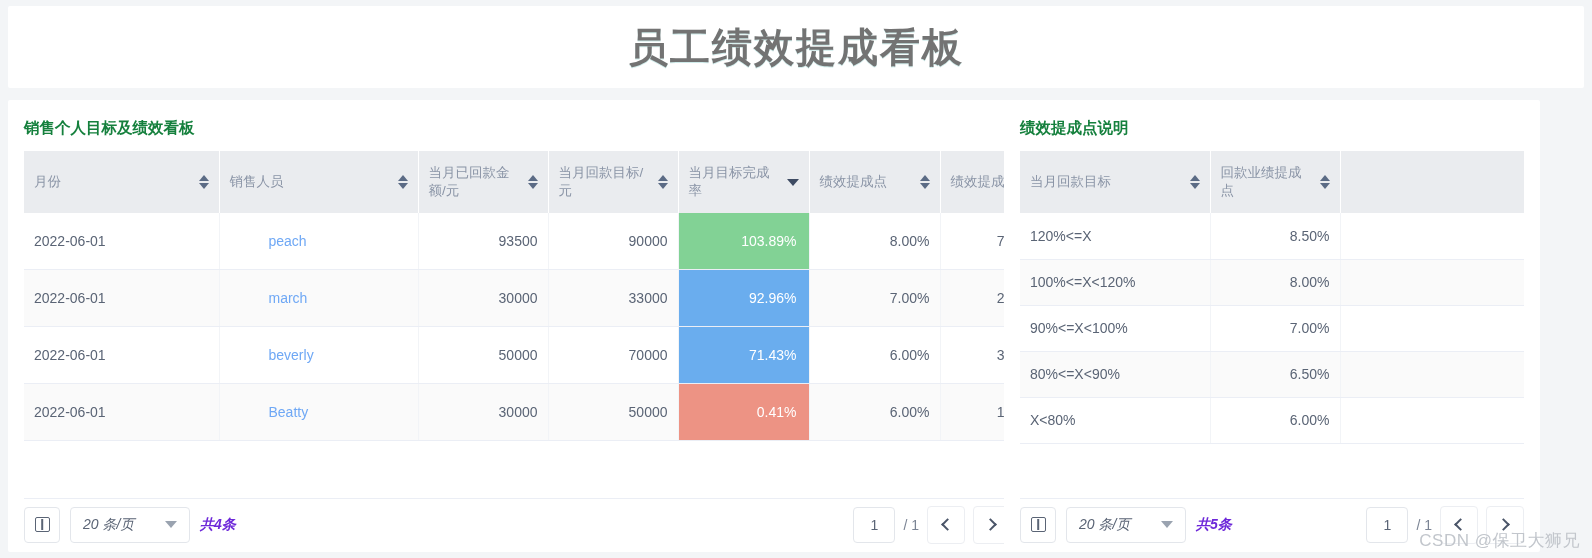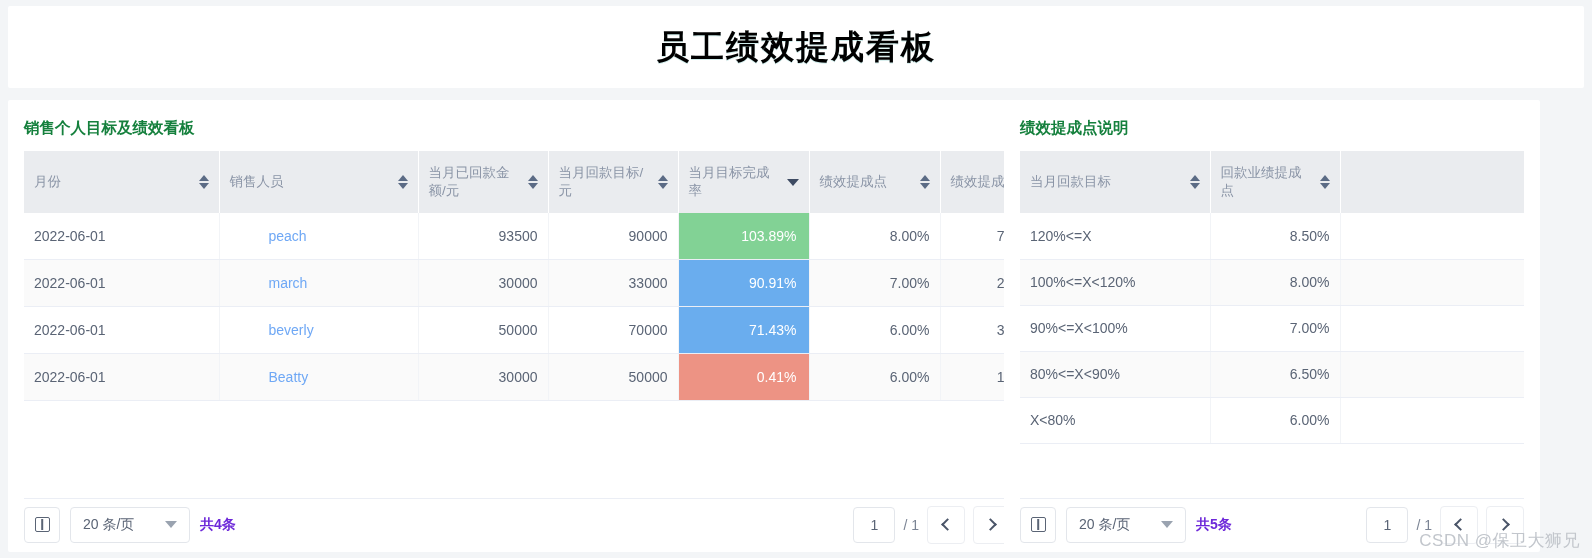--- a/index.html
+++ b/index.html
@@ -12,21 +12,21 @@
   }
   .page { position: relative; width: 1592px; height: 558px; background: #f3f5f7; }
 
   
   .title-card {
     position: absolute; left: 8px; top: 6px; width: 1576px; height: 82px;
     background: #ffffff; border-radius: 2px;
     display: flex; align-items: center; justify-content: center;
   }
   .title-text {
-    font-size: 33px; font-weight: bold; color: #000000;
+    font-size: 40px; font-weight: bold; color: #737373;
     letter-spacing: 2px;
     text-shadow: 0 1px 0 rgba(120,200,198,.35);
   }
 
   
   .panel {
     position: absolute; background: #ffffff; border-radius: 2px;
     overflow: hidden;
   }
   .panel-left  { left: 8px;    top: 100px; width: 1019px; height: 452px; }
@@ -85,34 +85,34 @@
   }
   tbody td:last-child { border-right: none; }
   tbody tr:nth-child(even) td { background: #fafafa; }
   tbody tr:nth-child(odd)  td { background: #ffffff; }
 
   .num { text-align: right; }
   .link { color: #6fa8f5; padding-left: 39px; }
 
   .ratecell { padding: 0; border-right: 1px solid #f2f4f7; }
   .ratebox {
-    height: 46px; display: flex; align-items: center; justify-content: flex-end;
+    height: 56px; display: flex; align-items: center; justify-content: flex-end;
     padding-right: 12px; color: #ffffff; font-size: 14px;
   }
   .rate-green  { background: #82d295; }
   .rate-blue   { background: #6aadee; }
   .rate-salmon { background: #ed9384; }
 
   
   .pager {
     position: absolute; left: 16px; right: 16px; bottom: 14px; height: 40px;
     display: flex; align-items: center;
     border-top: 1px solid #ebeef5; padding-top: 12px;
   }
-  .pager-left  { display: flex; align-items: center; gap: 10px; }
+  .pager-left  { display: flex; align-items: center; gap: 10px; font-style: italic; }
   .pager-right { display: flex; align-items: center; gap: 8px; margin-left: auto; }
 
   .btn-box {
     height: 36px; min-width: 36px; border: 1px solid #e3e6eb; border-radius: 4px;
     background: #fff; display: flex; align-items: center; justify-content: center;
     color: #5a6475; font-size: 14px;
   }
   .cols-icon { width: 15px; height: 15px; border: 1.6px solid #5a6475; border-radius: 2px; position: relative; }
   .cols-icon::after {
     content: ""; position: absolute; left: 50%; top: 1px; bottom: 1px;
@@ -245,21 +245,21 @@
               </td>
             <td class="num">8.00%</td>
             <td class="num">748</td>
           </tr>
           <tr>
             <td>2022-06-01</td>
             <td><span class="link">march</span></td>
             <td class="num">30000</td>
             <td class="num">33000</td>
             <td class="ratecell">
-                <div class="ratebox rate-blue">90.91%</div>
+                <div class="ratebox rate-blue">92.96%</div>
               </td>
             <td class="num">7.00%</td>
             <td class="num">210</td>
           </tr>
           <tr>
             <td>2022-06-01</td>
             <td><span class="link">beverly</span></td>
             <td class="num">50000</td>
             <td class="num">70000</td>
             <td class="ratecell">

